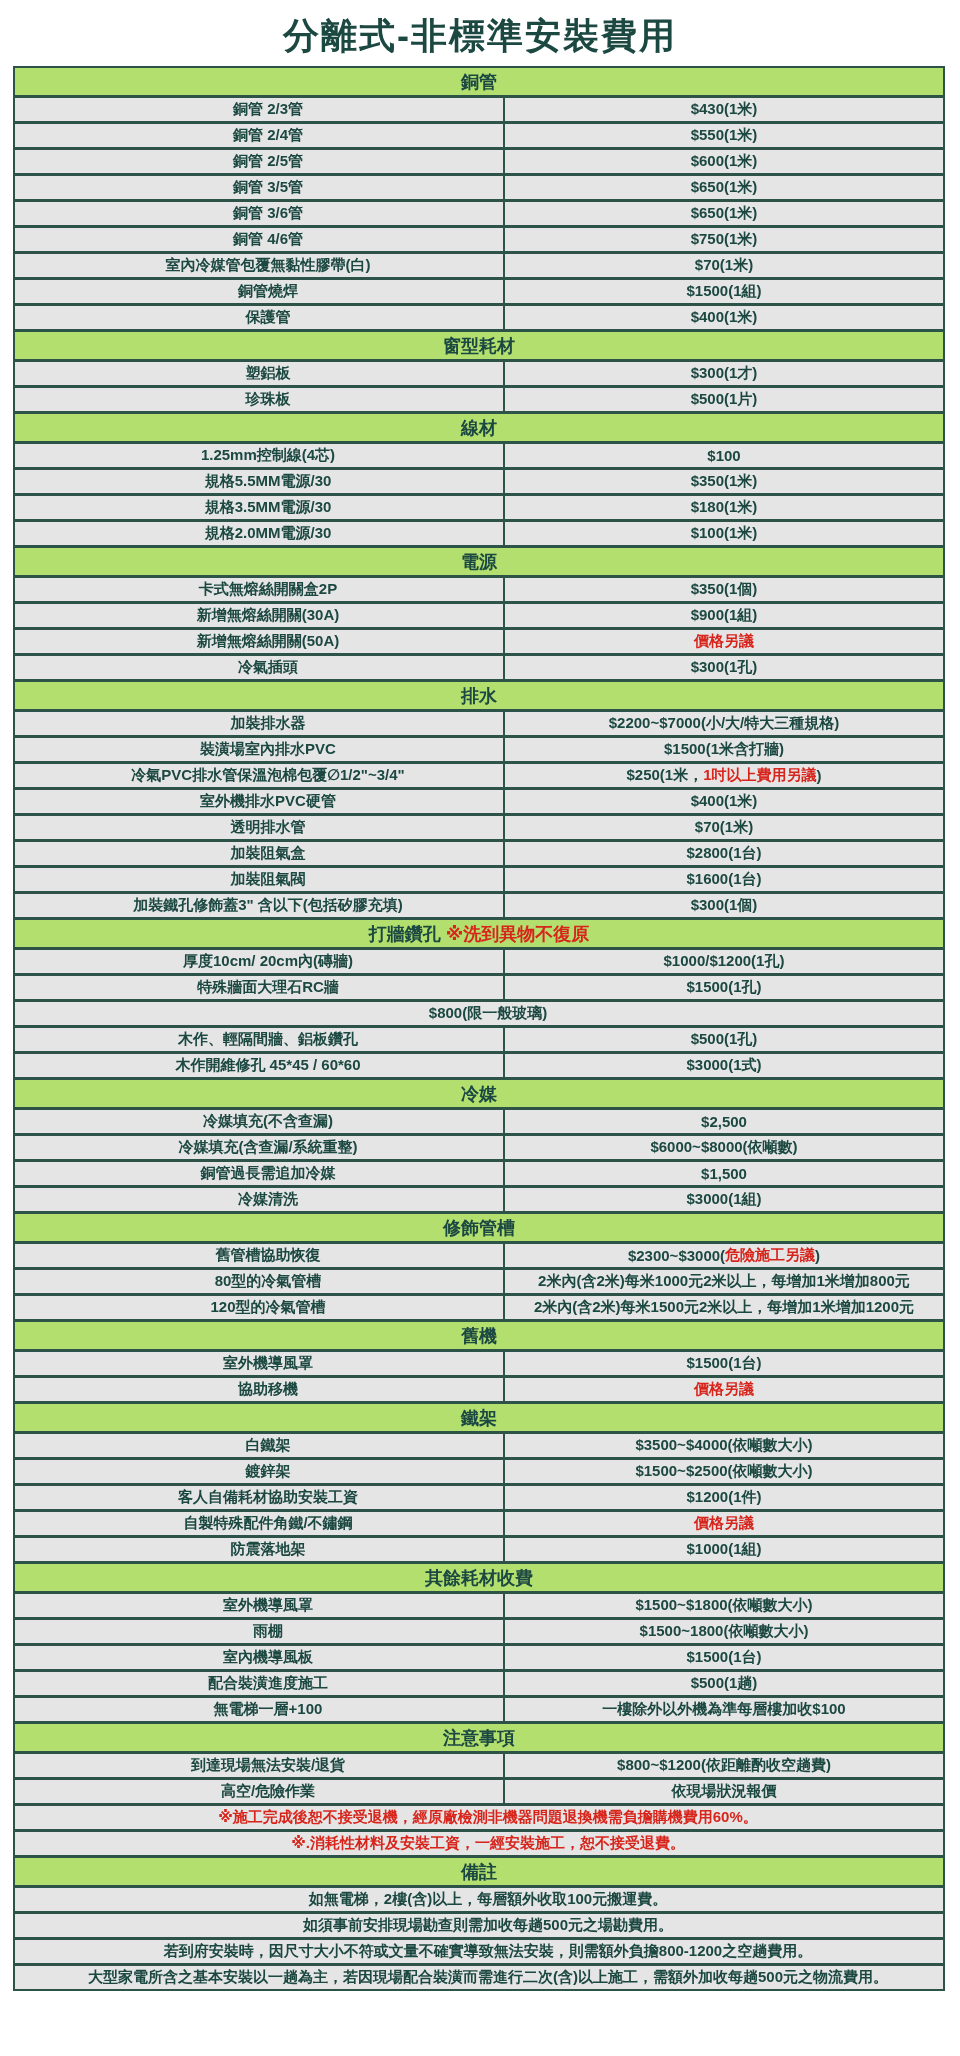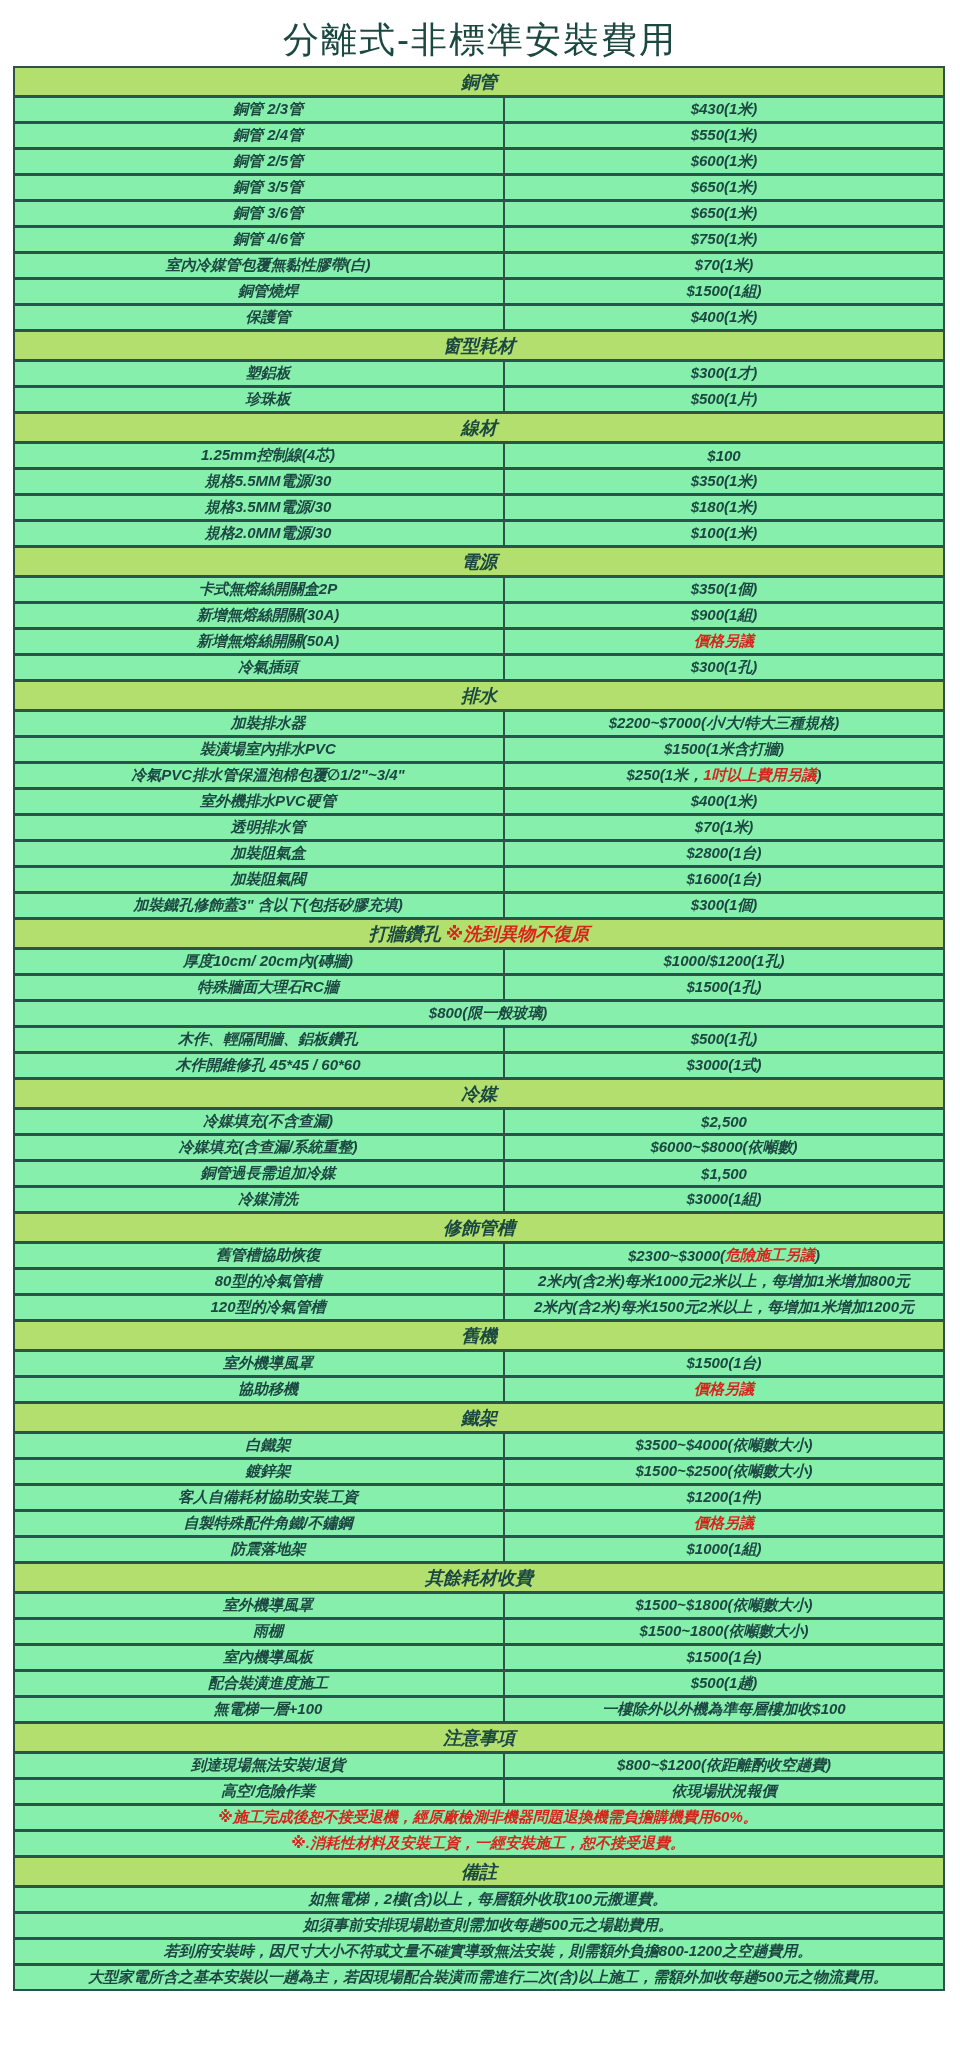--- a/index.html
+++ b/index.html
@@ -4,36 +4,36 @@
 <style>
   html,body{margin:0;padding:0;}
   body{
     width:960px;height:2056px;
     background:#ffffff;
     font-family:"Liberation Sans","DejaVu Sans",sans-serif;
     position:relative;
     overflow:hidden;
   }
   .title{
-    margin:16px;
+    margin:0;
+    padding-top:12px;
     text-align:center;
     font-size:36px;
-    font-weight:normal;
+    font-weight:bold;
     letter-spacing:2px;
     color:#1c4842;
   }
   .price-table{
     position:absolute;
     left:13px;
     top:66px;
     width:928px;
     border:2px solid #2d5348;
     box-sizing:content-box;
-    background:#86efac;
-    font-style:italic;
+    background:#e5e5e5;
   }
   .sec-header{
     height:27px;
     background:#b2df6e;
     border-bottom:3px solid #2d5348;
     display:flex;
     align-items:center;
     justify-content:center;
     font-size:18px;
     font-weight:bold;

